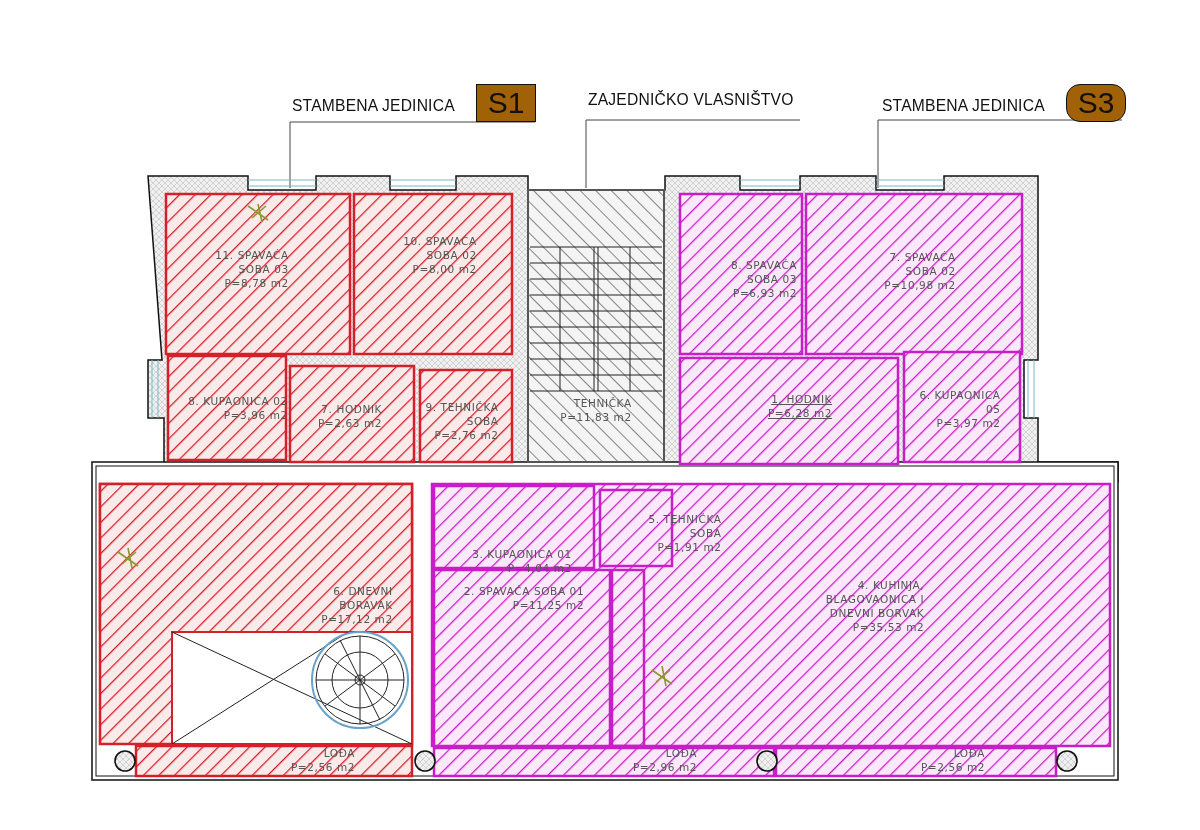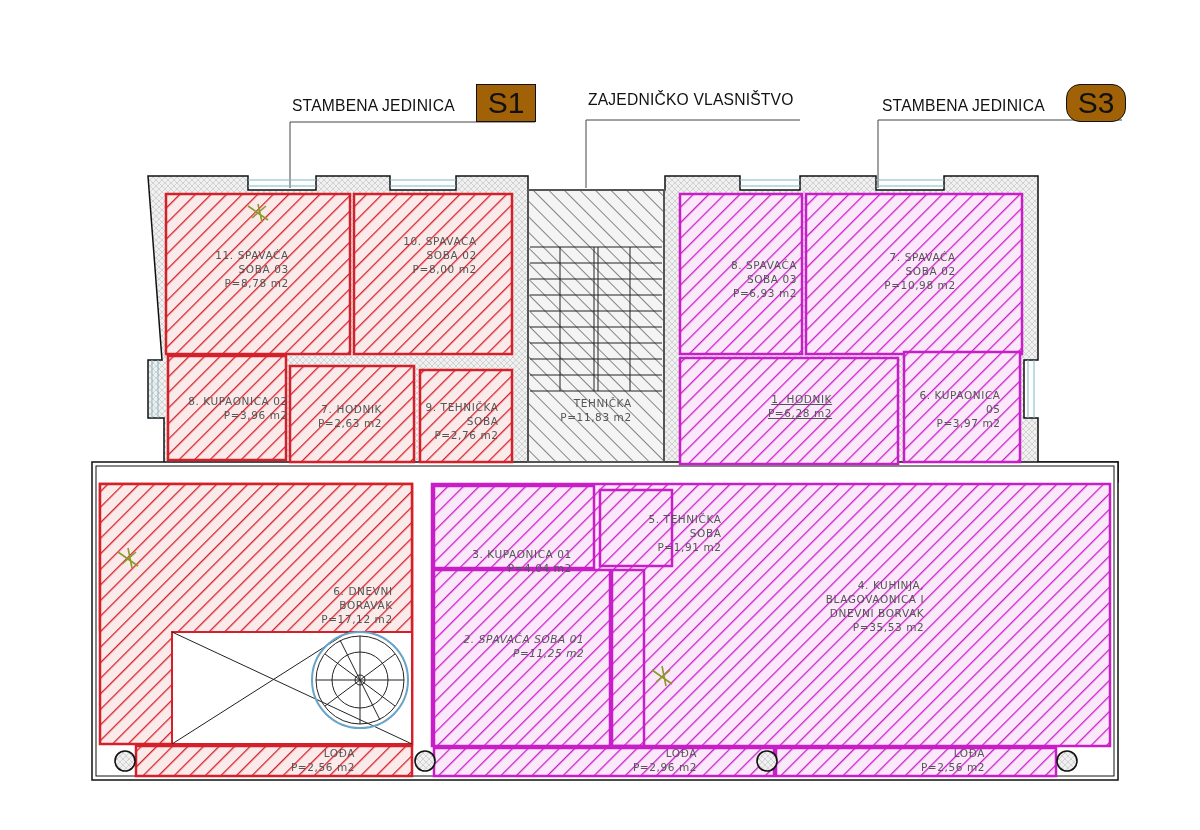--- a/index.html
+++ b/index.html
@@ -207,21 +207,21 @@
   </div>
 <div class="lbl" style="left:522px; top:526px;margin-top:21px;">
     <span>3. KUPAONICA 01</span>
     <span>P=4,04 m2</span>
   </div>
 <div class="lbl" style="left:647px; top:512px;margin-left:38px;">
     <span>5. TEHNIČKA</span>
     <span>SOBA</span>
     <span>P=1,91 m2</span>
   </div>
-<div class="lbl" style="left:524px; top:632px;font-style:italic;">
+<div class="lbl" style="left:524px; top:584px;">
     <span>2. SPAVAĆA SOBA 01</span>
     <span>P=11,25 m2</span>
   </div>
 <div class="lbl" style="left:875px; top:578px;">
     <span>4. KUHINJA,</span>
     <span>BLAGOVAONICA I</span>
     <span>DNEVNI BORVAK</span>
     <span>P=35,53 m2</span>
   </div>
 <div class="lbl" style="left:665px; top:746px;">

